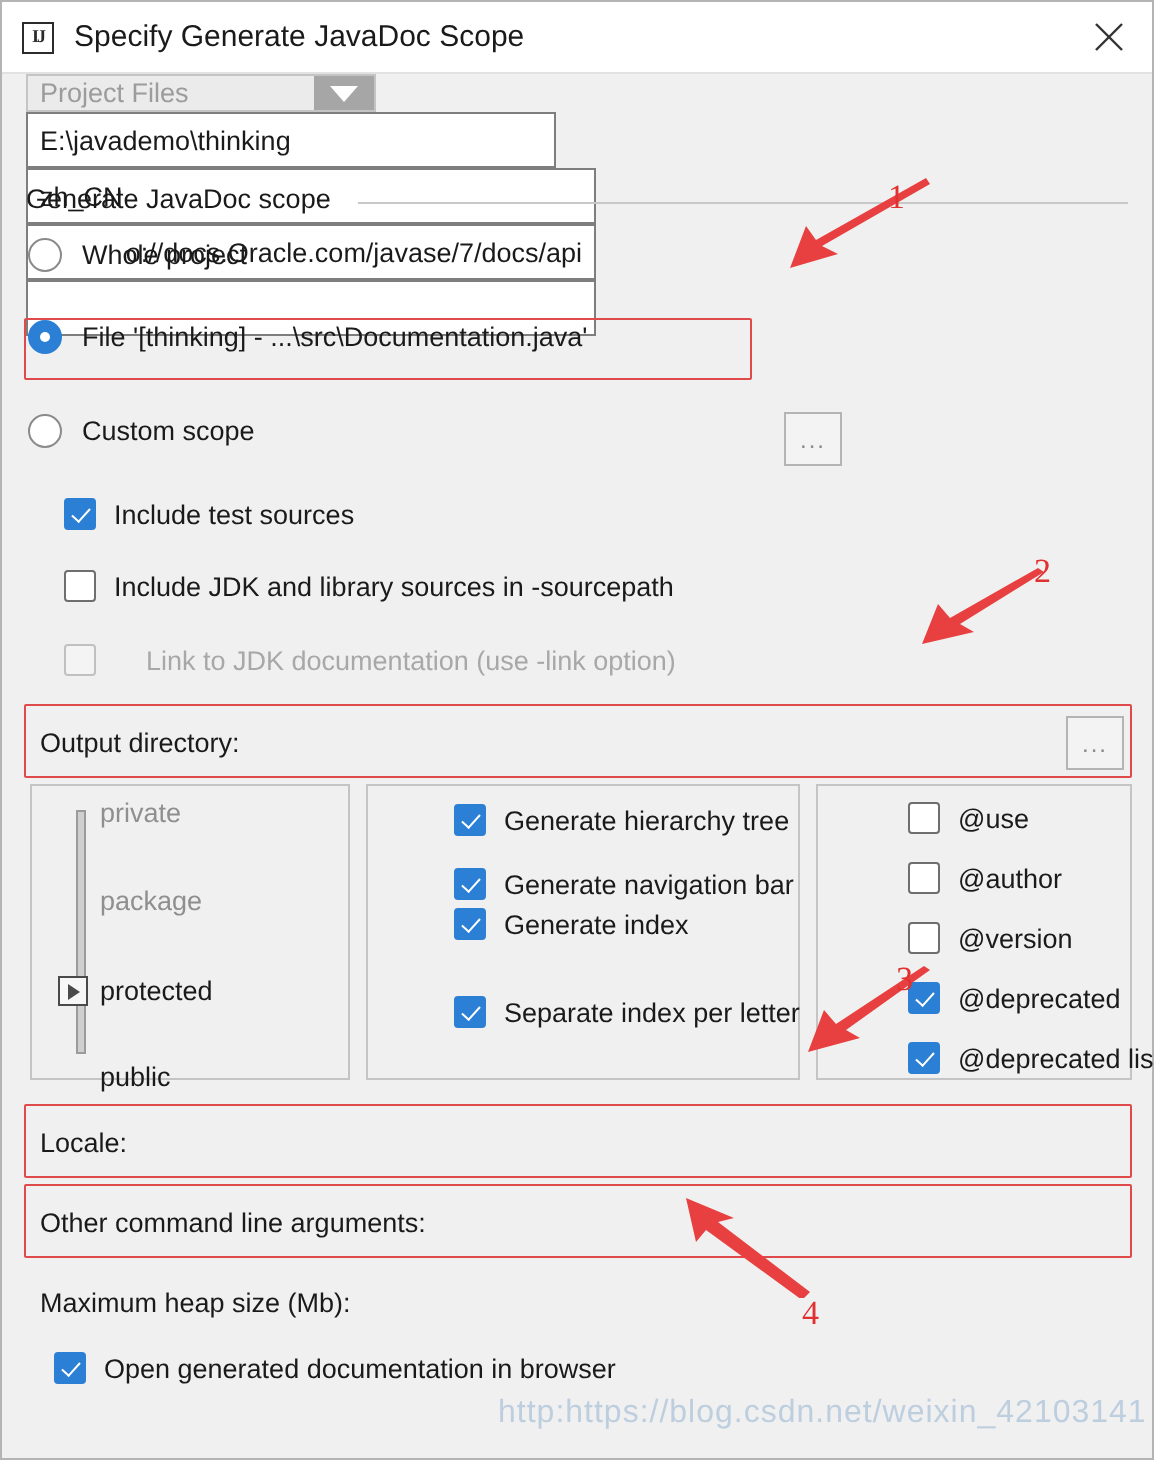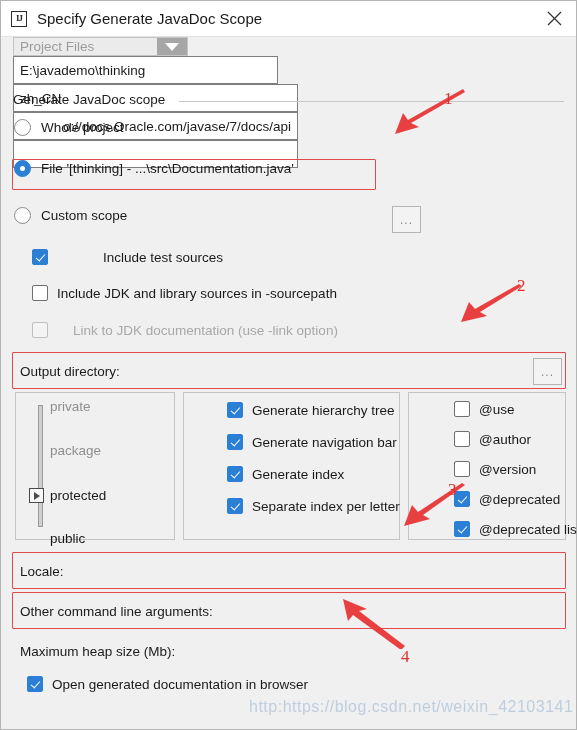--- a/index.html
+++ b/index.html
@@ -341,21 +341,21 @@
     </div>
     <div class="tinput disabled" style="left:208px; top:168px; width:175px; height:19px;">
       <span>Project Files</span>
       <div style="flex:1 1 auto"></div>
       <div class="combo-arrow">
           <span></span>
         </div>
     </div>
     <div class="btn-dots" style="position:absolute; left:391px; top:169px;">...</div>
 
-    <div class="row" style="left:31px; top:212px;gap:46px;">
+    <div class="row" style="left:31px; top:212px;">
       <div class="cbox checked"></div>
       <div class="lbl">Include test sources</div>
     </div>
 
     <div class="row" style="left:31px; top:248px;">
       <div class="cbox"></div>
       <div class="lbl">Include JDK and library sources in -sourcepath</div>
     </div>
 
     <div class="row" style="left:31px; top:285px;">
@@ -381,21 +381,21 @@
 
     <div class="panel" style="left:182px; top:355px; width:217px; height:148px;">
       <div class="panel-row" style="left:11px; top:9px;">
         <div class="cbox checked"></div>
         <div class="lbl">Generate hierarchy tree</div>
       </div>
       <div class="panel-row" style="left:11px; top:41px;">
         <div class="cbox checked"></div>
         <div class="lbl">Generate navigation bar</div>
       </div>
-      <div class="panel-row" style="left:11px; top:73px;">
+      <div class="panel-row" style="left:11px; top:61px;">
         <div class="cbox checked"></div>
         <div class="lbl">Generate index</div>
       </div>
       <div class="panel-row" style="left:11px; top:105px;">
         <div class="cbox checked"></div>
         <div class="lbl">Separate index per letter</div>
       </div>
     </div>
 
     <div class="panel" style="left:407px; top:355px; width:158px; height:148px;">

